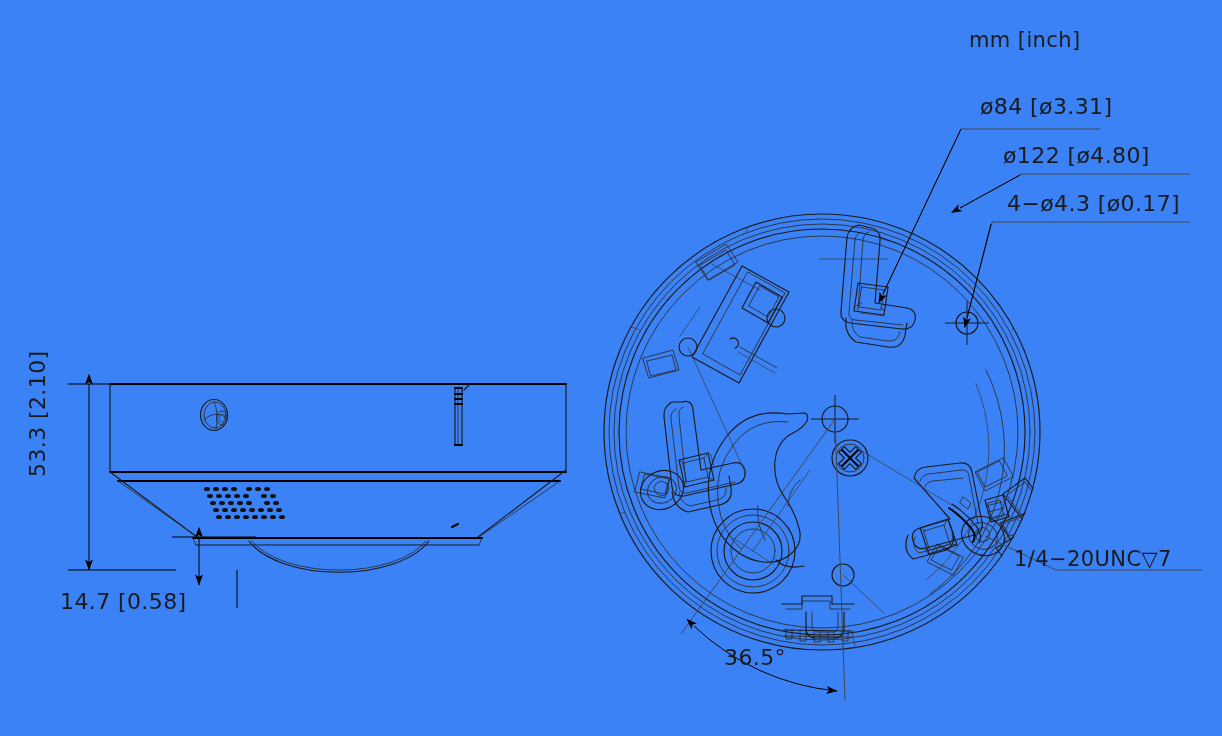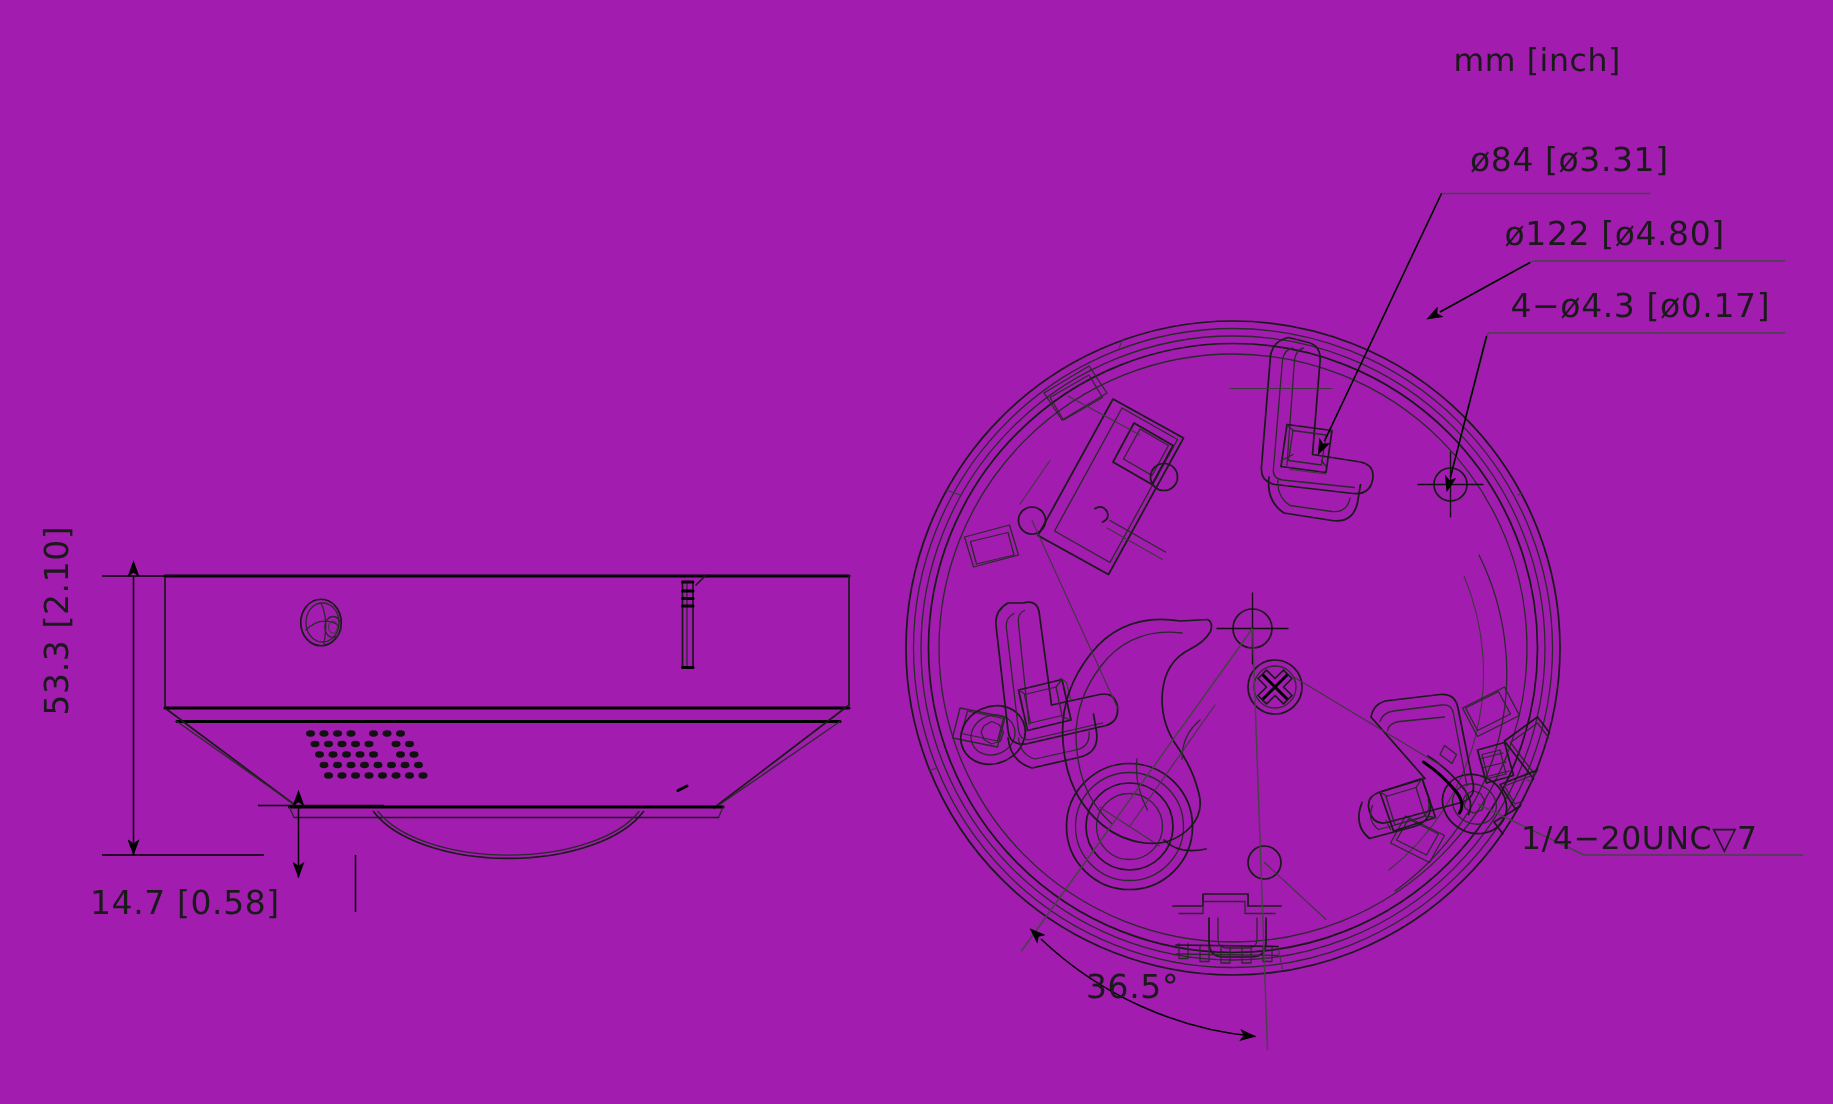--- a/index.html
+++ b/index.html
@@ -11,21 +11,21 @@
   body {
     width: 1222px;
     height: 736px;
     overflow: hidden;
     font-family: "DejaVu Sans", sans-serif;
   }
   #drawing-root {
     position: relative;
     width: 1222px;
     height: 736px;
-    background: #a21caf;
+    background: #3b82f6;
   }
   svg#dwg {
     position: absolute;
     top: 0;
     left: 0;
     width: 1222px;
     height: 736px;
     display: block;
   }
   .ln      { fill: none; stroke: #1a1a1a; stroke-width: 1.15; stroke-linecap: round; stroke-linejoin: round; }

